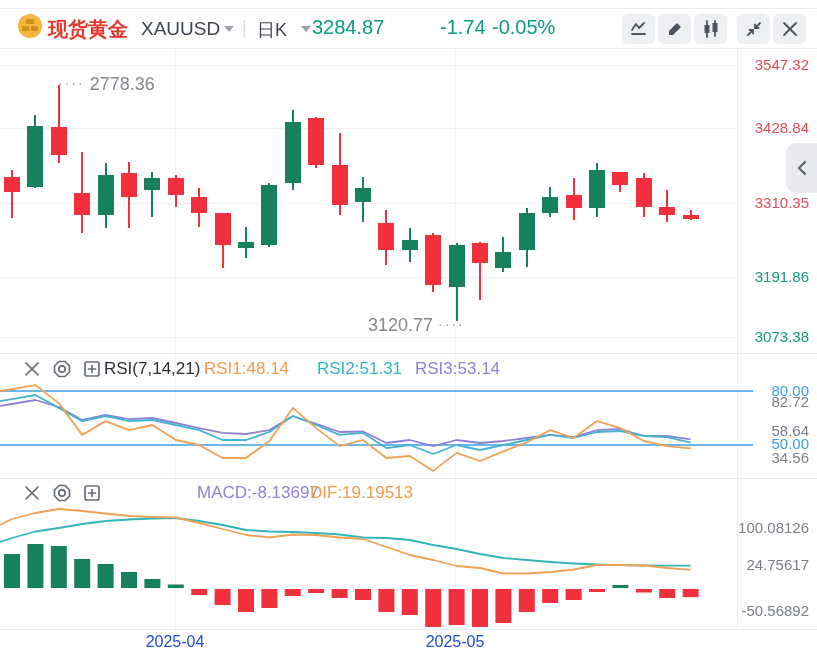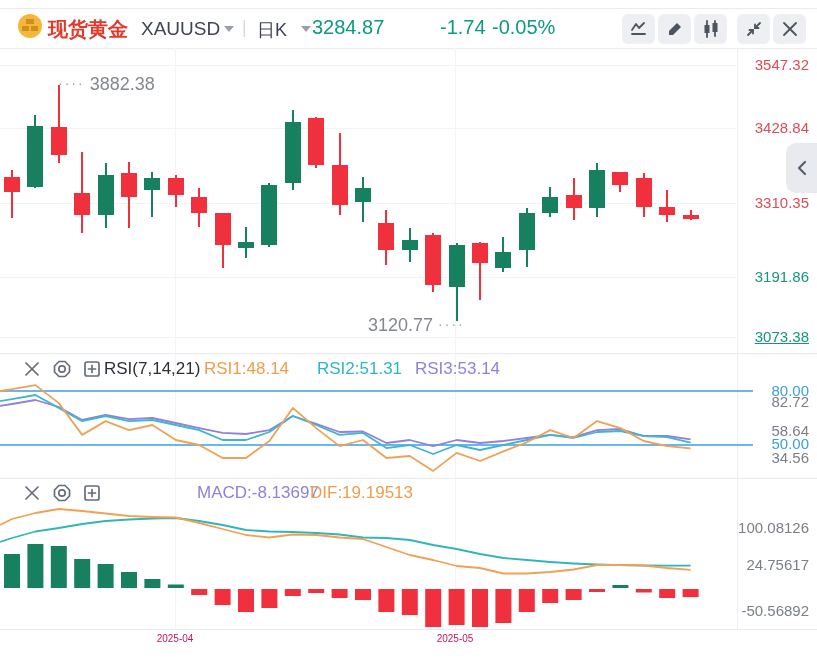--- a/index.html
+++ b/index.html
@@ -21,21 +21,21 @@
   .tbtn{position:absolute;top:14px;width:33px;height:30px;background:#edeff3;border-radius:6px;
         display:flex;align-items:center;justify-content:center;cursor:pointer;}
   .tbtn svg{stroke:#4d545f;fill:none;stroke-width:1.8;stroke-linecap:round;stroke-linejoin:round;}
   
   .pbtn{position:absolute;width:24px;height:24px;display:flex;align-items:center;justify-content:center;cursor:pointer;}
   .pbtn svg{stroke:#676d77;fill:none;stroke-width:1.7;stroke-linecap:round;}
   .ptitle{position:absolute;font-size:17px;color:#2c3036;white-space:nowrap;}
   .readout{position:absolute;font-size:17px;white-space:nowrap;}
   .axlab{position:absolute;right:8px;font-size:15px;line-height:18px;color:#7b8087;white-space:nowrap;}
   .axlab.above{color:#df4b57;} .axlab.below{color:#12977c;} .axlab.band{color:#3a9fe5;}
-  .tlab{position:absolute;top:633px;font-size:10px;color:#be185d;transform:translateX(-50%);}
+  .tlab{position:absolute;top:633px;font-size:16px;color:#1d4ed8;transform:translateX(-50%);}
   .anno{position:absolute;font-size:18px;color:#83888f;white-space:nowrap;}
   .anno .dots{color:#9b9fa6;letter-spacing:2px;font-size:14px;position:relative;top:-2px;}
   .chev-tab{position:absolute;left:786px;top:143px;width:31px;height:50px;background:#e8eaef;
             border-radius:10px 0 0 10px;display:flex;align-items:center;justify-content:center;cursor:pointer;}
   .chev-tab svg{stroke:#5a6069;fill:none;stroke-width:2.2;stroke-linecap:round;stroke-linejoin:round;}
   .wick{position:absolute;width:2px;}
   .cbody{position:absolute;width:16px;}
   svg.layer{position:absolute;left:0;}
 </style>
 </head>
@@ -162,34 +162,34 @@
       <div class="wick" style="position: absolute; left: 642.8px; top: 172.988px; height: 44.035px; background: rgb(241, 48, 61);"></div>
       <div class="cbody" style="position: absolute; left: 635.8px; top: 177.984px; height: 29.0443px; background: rgb(241, 48, 61);"></div>
       <div class="wick" style="position: absolute; left: 666.2px; top: 189.977px; height: 32.0425px; background: rgb(241, 48, 61);"></div>
       <div class="cbody" style="position: absolute; left: 659.2px; top: 207.029px; height: 7.995px; background: rgb(241, 48, 61);"></div>
       <div class="wick" style="position: absolute; left: 689.6px; top: 210.027px; height: 9.99375px; background: rgb(241, 48, 61);"></div>
       <div class="cbody" style="position: absolute; left: 682.6px; top: 215.024px; height: 3.89132px; background: rgb(241, 48, 61);"></div>
     </div>
 
   <div class="anno" style="left:58px;top:74px">
     <span class="dots">····</span>
-    <span>3882.38</span>
+    <span>2778.36</span>
   </div>
   <div class="anno" style="left:368px;top:315px">
     <span>3120.77</span>
     <span class="dots">····</span>
   </div>
 
   <div class="vsep" style="left:737px;top:48px;height:581px"></div>
   <div id="price-axis">
       <div class="axlab above" style="position: absolute; top: 56px;">3547.32</div>
       <div class="axlab above" style="position: absolute; top: 119px;">3428.84</div>
       <div class="axlab above" style="position: absolute; top: 194px;">3310.35</div>
       <div class="axlab below" style="position: absolute; top: 268px;">3191.86</div>
-      <div class="axlab below" style="position: absolute; top: 328px; text-decoration: underline;">3073.38</div>
+      <div class="axlab below" style="position: absolute; top: 328px;">3073.38</div>
     </div>
   <div class="chev-tab">
     <svg width="12" height="16">
         <polyline points="9,2 3,8 9,14"></polyline>
       </svg>
   </div>
 
   <div class="hline" style="top:353px"></div>
   <div class="pbtn" style="left:20px;top:357px">
     <svg width="18" height="18">

